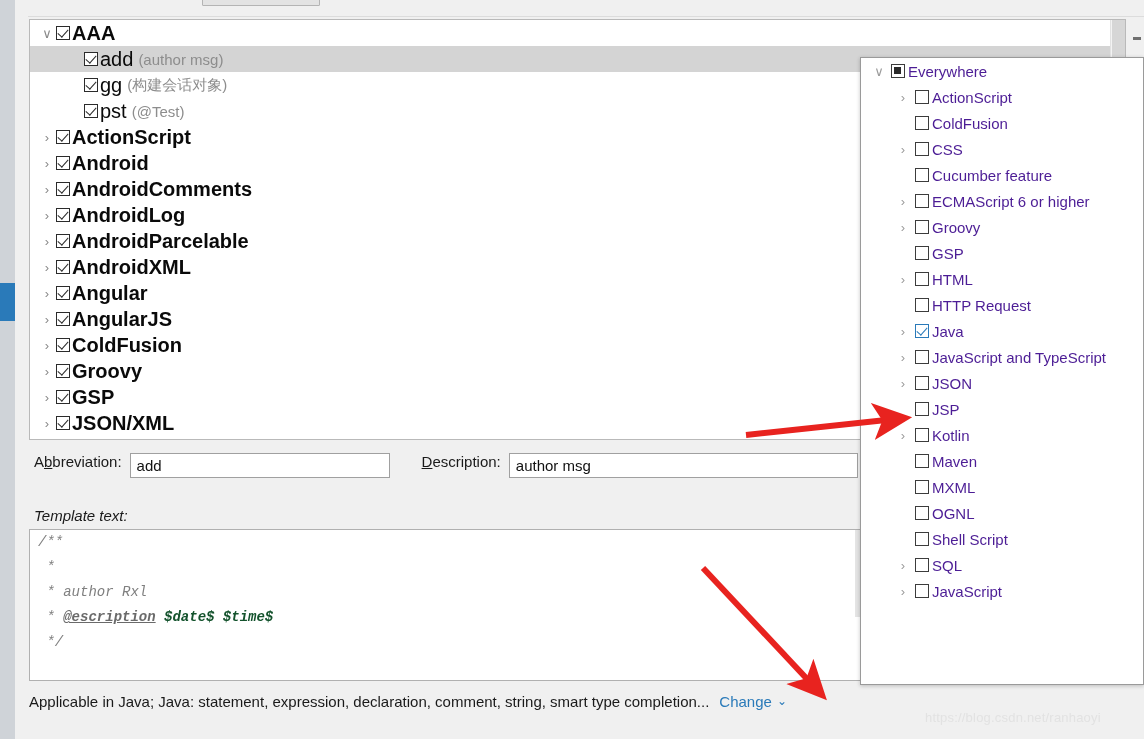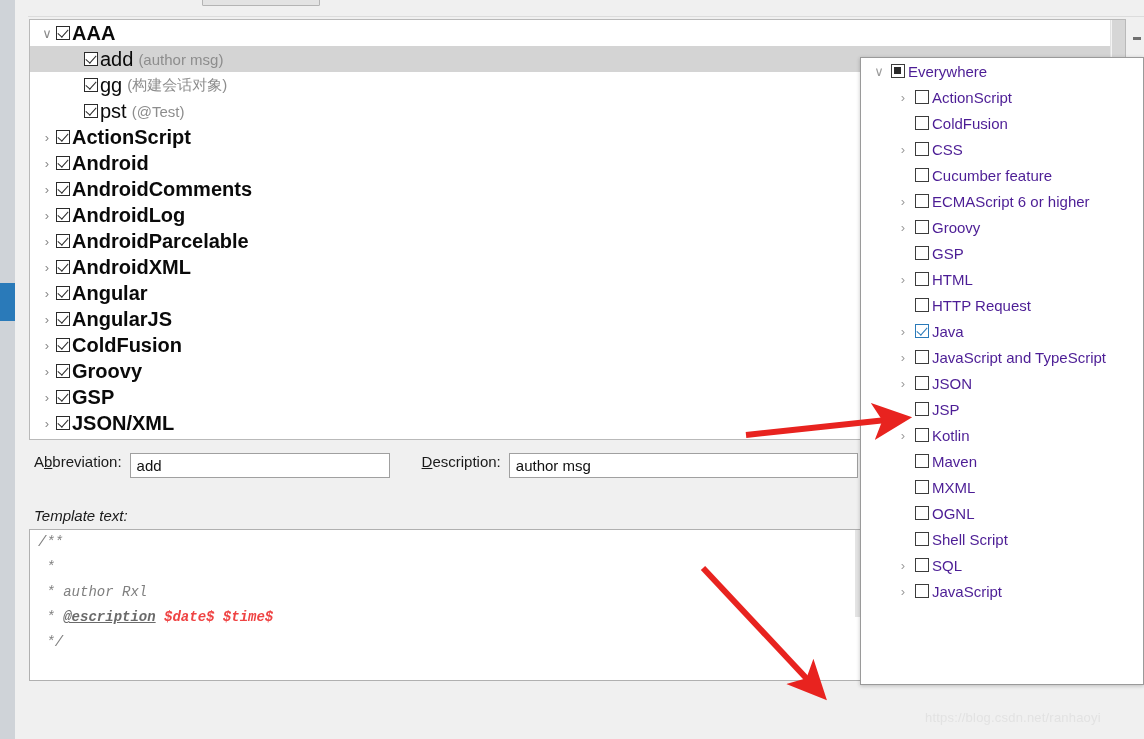--- a/index.html
+++ b/index.html
@@ -126,21 +126,21 @@
     overflow: hidden;
     font-family: "Liberation Mono", monospace;
   }
   .code-line {
     height: 25px; line-height: 25px;
     padding-left: 8px;
     font-size: 14px; font-style: italic; color: #7f7f7f;
     white-space: pre;
   }
   .tok-tag { color: #6a6a6a; text-decoration: underline; font-weight: bold; }
-  .tok-var { color: #ef4444; font-weight: bold; }
+  .tok-var { color: #14532d; font-weight: bold; }
   .editor-vscroll {
     position: absolute; right: 0; top: 0; width: 13px; height: 150px;
     background: #ffffff;
   }
   .editor-vthumb {
     position: absolute; left: 0; top: 0; width: 13px; height: 87px;
     background: #e4e4e4;
   }
 
   
@@ -330,20 +330,25 @@
         <div class="code-line"><span> *</span></div>
         <div class="code-line"><span> * author Rxl</span></div>
         <div class="code-line"><span> * </span><span class="tok-tag">@escription</span><span class="tok-var"> $date$ $time$</span></div>
         <div class="code-line"><span> */</span></div>
       </div>
     <div class="editor-vscroll">
       <div class="editor-vthumb"></div>
     </div>
   </div>
 
+  <div class="status-bar">
+    <span class="status-text">Applicable in Java; Java: statement, expression, declaration, comment, string, smart type completion...</span>
+    <span class="change-link">Change</span>
+    <span class="change-caret">⌄</span>
+  </div>
 
   <div class="popup">
     <div id="popup-rows">
         <div class="popup-row">
           <span class="popup-twisty">∨</span>
           <span class="pcb partial"></span>
           <span class="popup-label">Everywhere</span>
         </div>
         <div class="popup-row">
           <span class="popup-twisty popup-indent">›</span>

